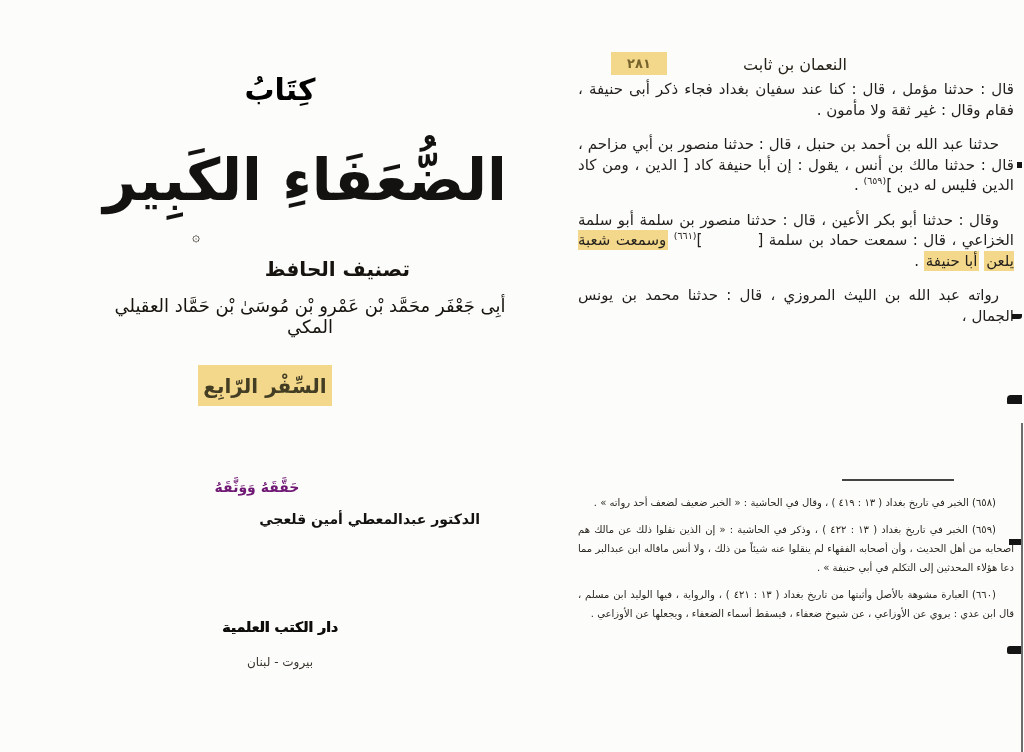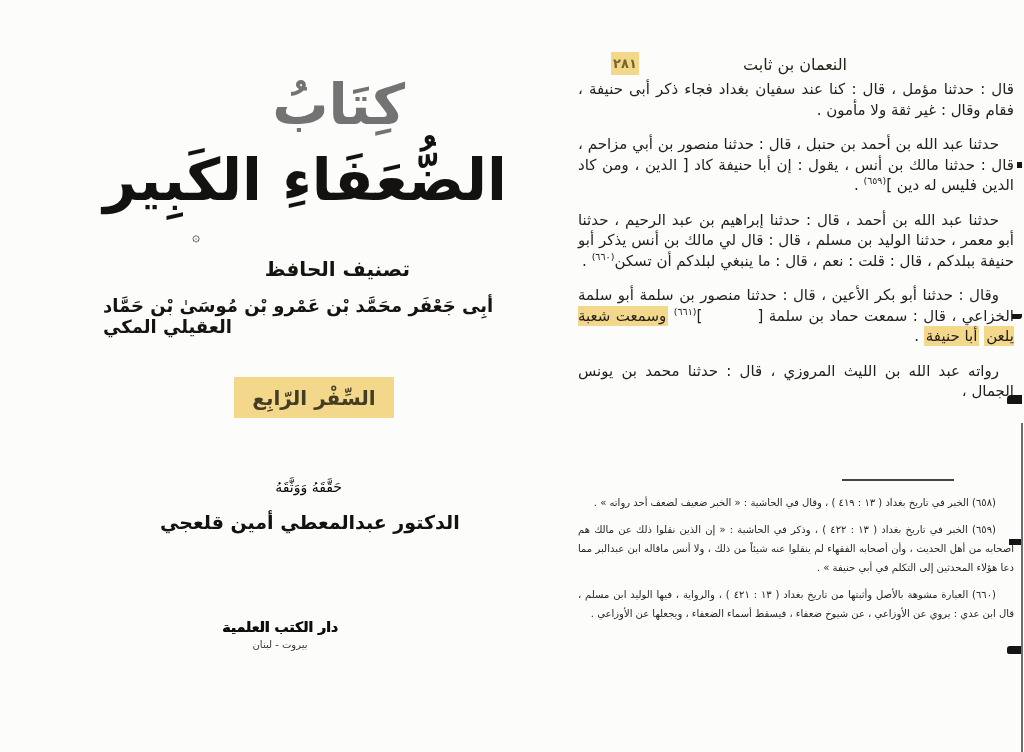--- a/index.html
+++ b/index.html
@@ -6,44 +6,44 @@
   html, body { margin: 0; padding: 0; background: #e8e8e8; }
   .canvas {
     position: relative; width: 1024px; height: 752px;
     background: var(--paper); overflow: hidden;
     font-family: "DejaVu Sans", sans-serif; color: var(--ink);
   }
   section { position: absolute; inset: 0; }
 
   
   .kitab { position: absolute; left: 155px; top: 72px; width: 250px;
-           font-size: 56px; font-weight: bold; color: #737373; }
+           text-align: center; font-size: 30px; font-weight: bold; color: #000000; }
   .book-title { position: absolute; left: 70px; top: 146px; width: 470px;
            text-align: center; font-size: 58px; font-weight: bold; letter-spacing: -1px; color: #141210; }
   .flourish { position: absolute; left: 192px; top: 228px; font-size: 14px; color: #2a2620; }
   .tasnif { position: absolute; left: 160px; top: 257px; width: 250px;
            text-align: right; font-size: 20px; font-weight: bold; color: #17140f; }
   .author { position: absolute; left: 103px; top: 295px; width: 414px;
-           text-align: left; font-size: 18px; font-weight: bold; color: #17140f; }
-  .volume-badge { position: absolute; left: 198px; top: 377px; width: 160px; height: 41px;
+           text-align: center; font-size: 18px; font-weight: normal; color: #17140f; }
+  .volume-badge { position: absolute; left: 198px; top: 365px; width: 134px; height: 41px;
            background: var(--hl); display: flex; align-items: center; justify-content: center;
-           font-size: 20px; font-weight: bold; color: #433d24; margin-left: 36px; }
+           font-size: 20px; font-weight: bold; color: #433d24; }
   .edited { position: absolute; left: 172px; top: 479px; width: 170px;
-           text-align: right; font-size: 14px; font-weight: normal; color: #000000; }
+           text-align: center; font-size: 14px; font-weight: bold; color: #701a75; }
   .editor { position: absolute; left: 160px; top: 511px; width: 320px;
-           text-align: left; font-size: 19px; font-weight: bold; color: #141210; }
+           text-align: right; font-size: 14px; font-weight: bold; color: #141210; }
   .publisher { position: absolute; left: 210px; top: 619px; width: 140px; text-align: center; }
   .pub-name { font-size: 14px; font-weight: 900; letter-spacing: -0.5px; color: #0f0d0b;
               text-shadow: 0.6px 0 0 #0f0d0b; }
-  .pub-city { font-size: 10px; margin-top: 4px; letter-spacing: 1px; color: #3a362e; }
+  .pub-city { font-size: 12px; margin-top: 20px; letter-spacing: 1px; color: #3a362e; }
 
   
   .running-head { position: absolute; left: 575px; top: 55px; width: 440px;
            text-align: center; font-size: 16px; color: #262219; }
-  .pagenum { position: absolute; left: 611px; top: 52px; width: 28px; height: 23px;
+  .pagenum { position: absolute; left: 611px; top: 52px; width: 56px; height: 23px;
            background: var(--hl); display: flex; align-items: center; justify-content: center;
            font-size: 13px; font-weight: bold; color: #77642c; }
   .body-text { position: absolute; left: 578px; top: 79px; width: 436px;
            font-size: 15px; line-height: 20.5px; text-align: justify; }
   .para { margin: 0 0 14px 0; }
   .indent { text-indent: 15px; }
   .gap-above { margin-top: 12px; }
   .lacuna { display: inline-block; width: 55px; }
   sup { font-size: 9.5px; line-height: 0; }
   .hl { background: var(--hl); padding: 1px 2px; }
@@ -87,21 +87,20 @@
   <section>
     <div class="running-head" dir="rtl">النعمان بن ثابت</div>
     <div class="pagenum">٢٨١</div>
 
     <div class="body-text" dir="rtl">
       <p class="para">قال : حدثنا مؤمل ، قال : كنا عند سفيان بغداد فجاء ذكر أبى حنيفة ، فقام وقال : غير ثقة ولا مأمون .</p>
 
 
       <p class="para indent"><span>حدثنا عبد الله بن أحمد بن حنبل ، قال : حدثنا منصور بن أبي مزاحم ، قال : حدثنا مالك بن أنس ، يقول : إن أبا حنيفة كاد [ الدين ، ومن كاد الدين فليس له دين ]</span><sup>(٦٥٩)</sup><span> .</span></p>
 
-      <p class="para indent"><span>حدثنا عبد الله بن أحمد ، قال : حدثنا إبراهيم بن عبد الرحيم ، حدثنا أبو معمر ، حدثنا الوليد بن مسلم ، قال : قال لي مالك بن أنس يذكر أبو حنيفة ببلدكم ، قال : قلت : نعم ، قال : ما ينبغي لبلدكم أن تسكن</span><sup>(٦٦٠)</sup><span> .</span></p>
 
       <p class="para indent gap-above"><span>وقال : حدثنا أبو بكر الأعين ، قال : حدثنا منصور بن سلمة أبو سلمة الخزاعي ، قال : سمعت حماد بن سلمة [</span><span class="lacuna"></span><span>]</span><sup>(٦٦١)</sup> <span class="hl">وسمعت شعبة يلعن</span> <span class="hl">أبا حنيفة</span><span> .</span></p>
 
       <p class="para indent">رواته عبد الله بن الليث المروزي ، قال : حدثنا محمد بن يونس الجمال ،</p>
     </div>
 
     <div class="fn-sep"></div>
 
     <div class="footnotes" dir="rtl">
       <p class="fn"><span class="fn-num">(٦٥٨)</span> <span>الخبر في تاريخ بغداد ( ١٣ : ٤١٩ ) ، وقال في الحاشية : « الخبر ضعيف لضعف أحد رواته » .</span></p>

